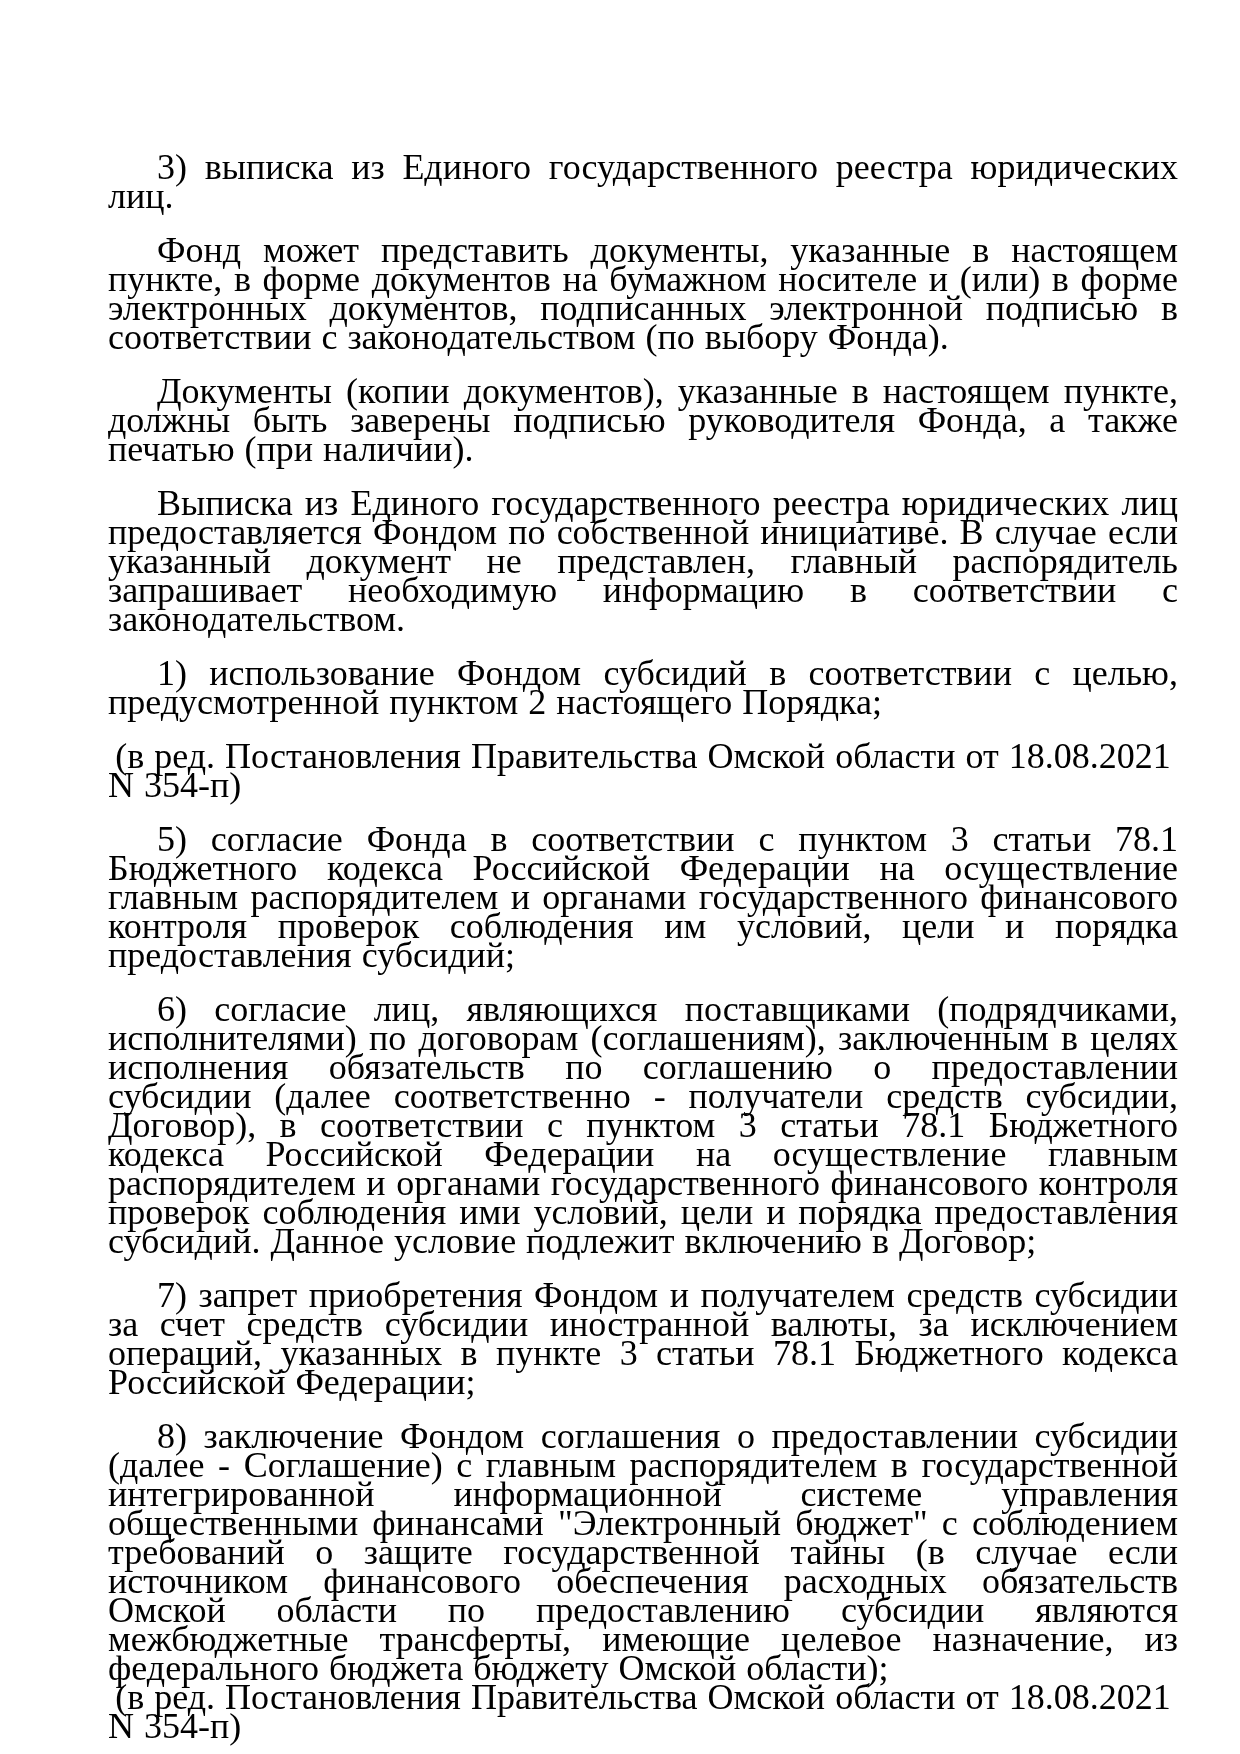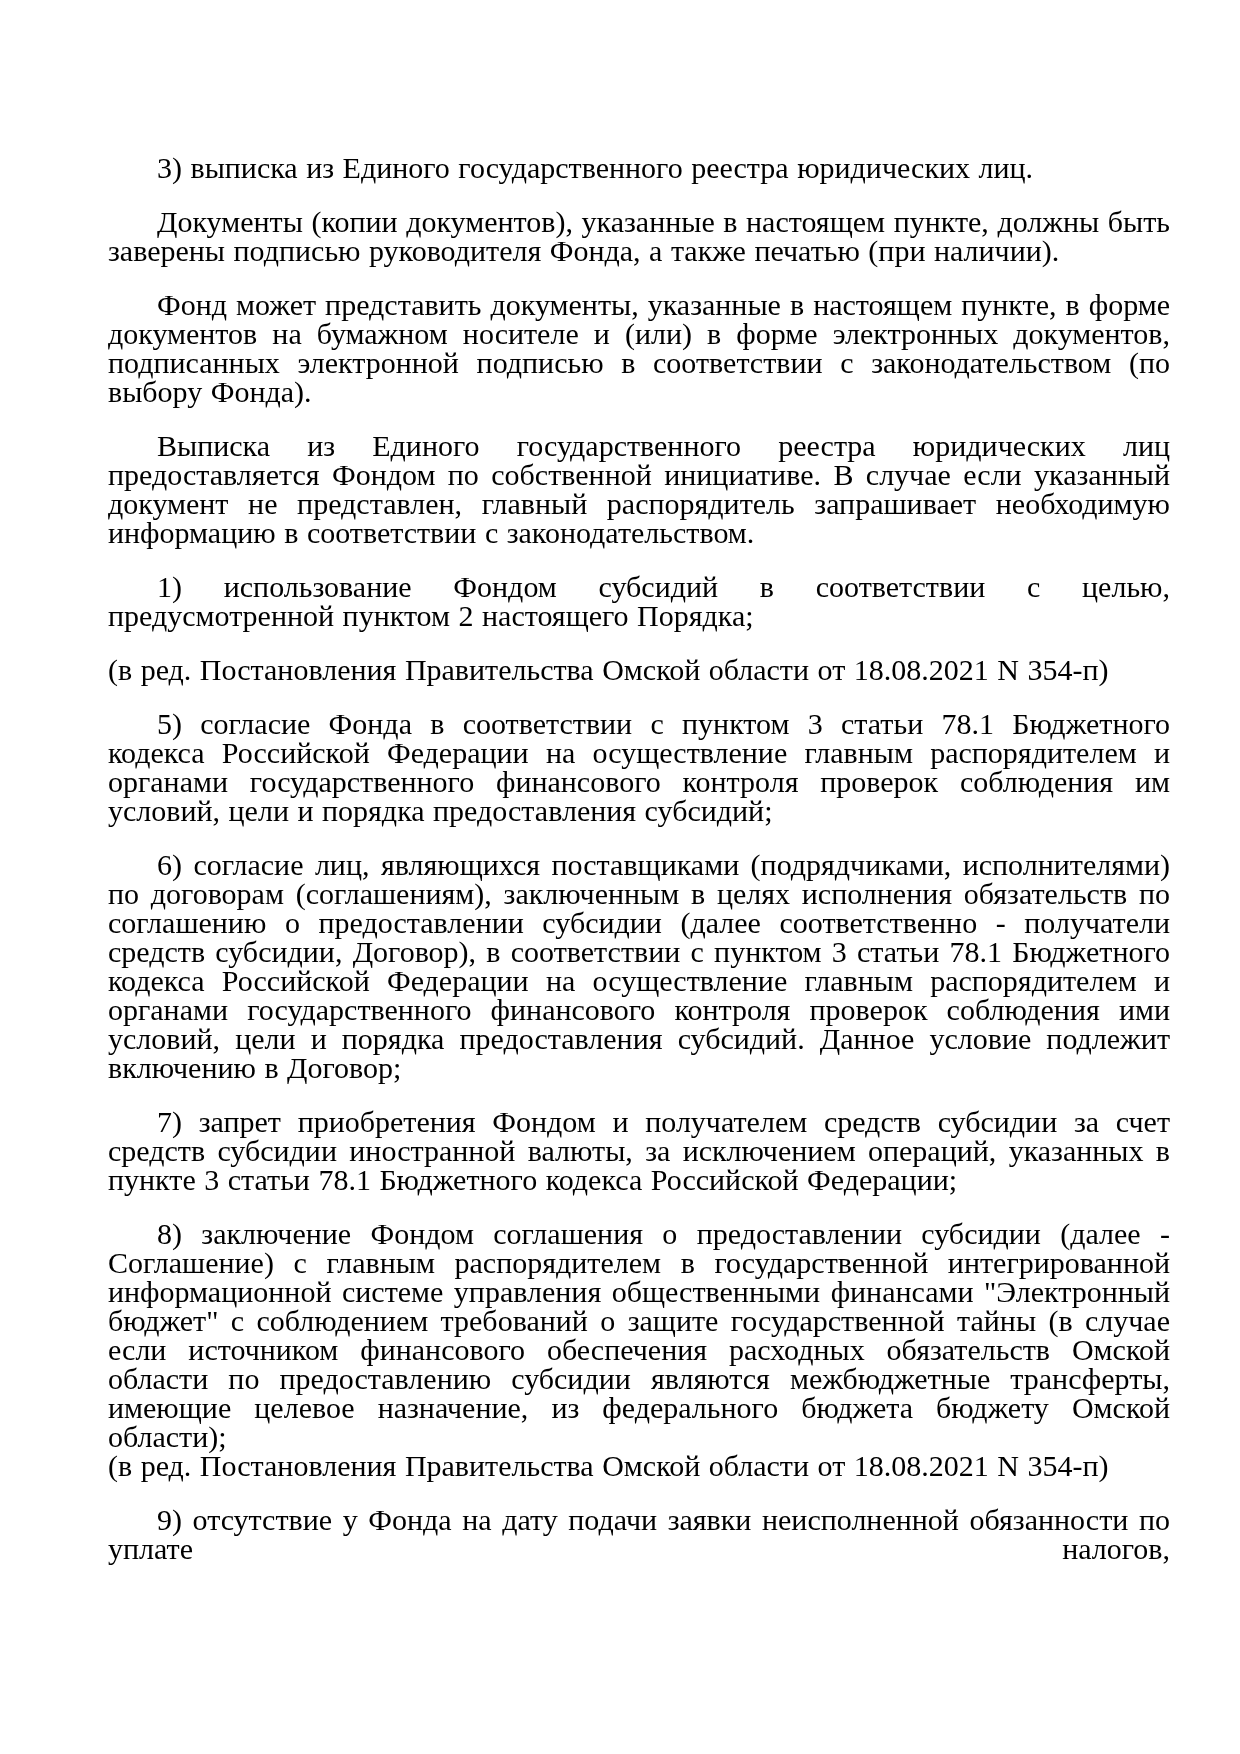--- a/index.html
+++ b/index.html
@@ -19,45 +19,45 @@
     width: 1240px;
     height: 1754px;
     padding: 153px 62px 0 108px;
     background: #ffffff;
     overflow: hidden;
   }
   .doc-body {
     width: 1070px;
   }
   p.para {
-    margin: 0 8px 25px 0;
-    font-size: 30px;
+    margin: 0 0 25px 0;
+    font-size: 36px;
     line-height: 29px;
     text-align: justify;
     text-indent: 49px;
     word-spacing: 1px;
   }
   p.para.justify-last {
     text-align-last: justify;
   }
   p.para .amendment {
     display: block;
-    text-align: right;
+    text-align: center;
     text-align-last: left;
     text-indent: 0;
   }
 </style>
 </head>
 <body>
 
 <div class="page">
   <div class="doc-body">
       <p class="para"><span>3) выписка из Единого государственного реестра юридических лиц.</span></p>
+      <p class="para"><span>Фонд может представить документы, указанные в настоящем пункте, в форме документов на бумажном носителе и (или) в форме электронных документов, подписанных электронной подписью в соответствии с законодательством (по выбору Фонда).</span></p>
       <p class="para"><span>Документы (копии документов), указанные в настоящем пункте, должны быть заверены подписью руководителя Фонда, а также печатью (при наличии).</span></p>
-      <p class="para"><span>Фонд может представить документы, указанные в настоящем пункте, в форме документов на бумажном носителе и (или) в форме электронных документов, подписанных электронной подписью в соответствии с законодательством (по выбору Фонда).</span></p>
       <p class="para"><span>Выписка из Единого государственного реестра юридических лиц предоставляется Фондом по собственной инициативе. В случае если указанный документ не представлен, главный распорядитель запрашивает необходимую информацию в соответствии с законодательством.</span></p>
       <p class="para"><span>1) использование Фондом субсидий в соответствии с целью, предусмотренной пунктом 2 настоящего Порядка;</span></p>
       <p class="para"><span class="amendment">(в ред. Постановления Правительства Омской области от 18.08.2021 N 354-п)</span></p>
       <p class="para"><span>5) согласие Фонда в соответствии с пунктом 3 статьи 78.1 Бюджетного кодекса Российской Федерации на осуществление главным распорядителем и органами государственного финансового контроля проверок соблюдения им условий, цели и порядка предоставления субсидий;</span></p>
       <p class="para"><span>6) согласие лиц, являющихся поставщиками (подрядчиками, исполнителями) по договорам (соглашениям), заключенным в целях исполнения обязательств по соглашению о предоставлении субсидии (далее соответственно - получатели средств субсидии, Договор), в соответствии с пунктом 3 статьи 78.1 Бюджетного кодекса Российской Федерации на осуществление главным распорядителем и органами государственного финансового контроля проверок соблюдения ими условий, цели и порядка предоставления субсидий. Данное условие подлежит включению в Договор;</span></p>
       <p class="para"><span>7) запрет приобретения Фондом и получателем средств субсидии за счет средств субсидии иностранной валюты, за исключением операций, указанных в пункте 3 статьи 78.1 Бюджетного кодекса Российской Федерации;</span></p>
       <p class="para"><span>8) заключение Фондом соглашения о предоставлении субсидии (далее - Соглашение) с главным распорядителем в государственной интегрированной информационной системе управления общественными финансами "Электронный бюджет" с соблюдением требований о защите государственной тайны (в случае если источником финансового обеспечения расходных обязательств Омской области по предоставлению субсидии являются межбюджетные трансферты, имеющие целевое назначение, из федерального бюджета бюджету Омской области);</span><span class="amendment">(в ред. Постановления Правительства Омской области от 18.08.2021 N 354-п)</span></p>
       <p class="para justify-last"><span>9) отсутствие у Фонда на дату подачи заявки неисполненной обязанности по уплате налогов,</span></p>
     </div>
 </div>

